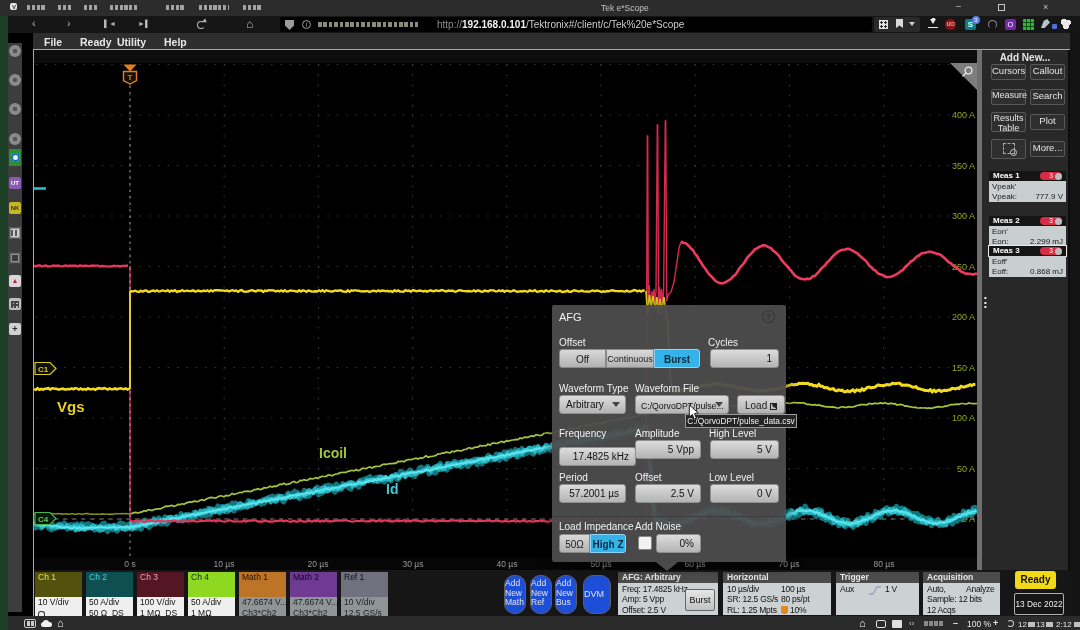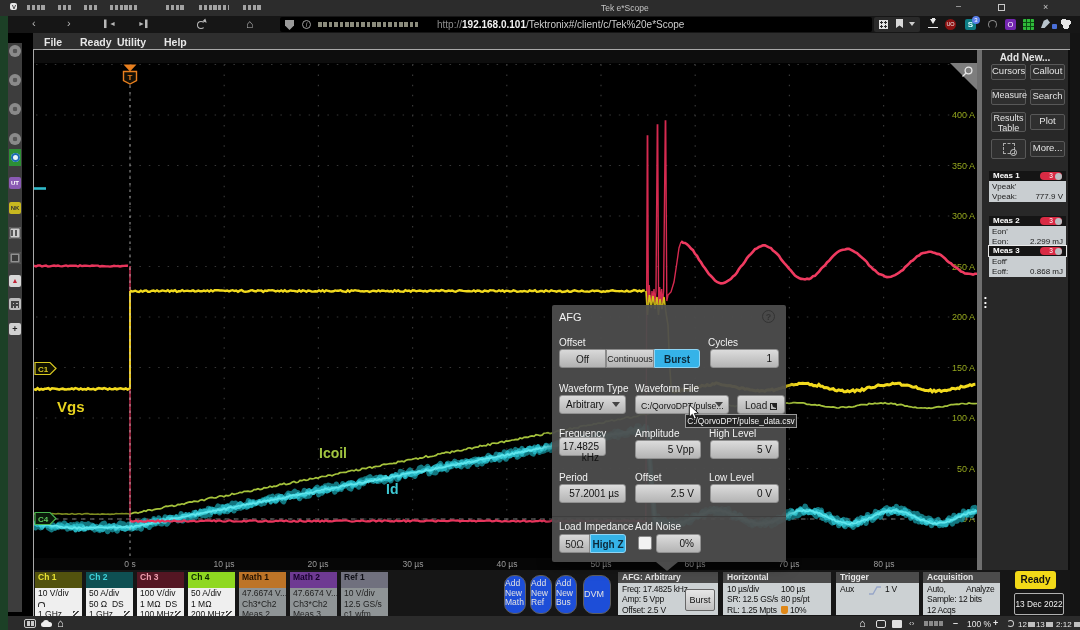--- a/index.html
+++ b/index.html
@@ -29,21 +29,21 @@
 #rightedge{left:1070px;top:33px;width:10px;height:583px;background:#141414}
 .rbtn{position:absolute;width:35px;height:16px;background:#2f2f2f;border:1px solid #585858;border-radius:2px;color:#e4e4e4;font-size:9.5px;text-align:center}
 .rbtn2{height:20px;line-height:9.5px;padding-top:1px}
 .meashdr{position:absolute;left:7px;width:77px;height:10px;background:#151515;color:#fff;font-size:8px;font-weight:bold;padding-left:4px}
 .measbody{position:absolute;left:7px;width:77px;background:#c9ced1;color:#1a1a1a;font-size:8px;line-height:10px;padding:1px 3px 0 3px}
 .meapill{position:absolute;width:22px;height:8px;background:#d92b44;border-radius:4px;color:#fff;font-size:6.5px;text-align:center;line-height:8px;font-weight:normal}
 .meapill i{position:absolute;right:0px;top:0.5px;width:7px;height:7px;border-radius:50%;background:#b9bec1;font-style:normal}
 
 #badgebar{left:34px;top:570px;width:1036px;height:46px;background:#161616}
 .chb{position:absolute;top:2px;width:47px;height:43px;font-size:8.5px}
-.chh{height:16px;font-weight:bold;padding:0 3px;line-height:11px}
+.chh{height:25px;font-weight:normal;padding:0 3px;line-height:11px}
 .chbody{height:32px;background:#efefef;color:#111;padding:0 3px;line-height:10.5px;white-space:nowrap;overflow:hidden}
 .chbody.gr{background:#8f9496;color:#222}
 .abtn{position:absolute;background:#1d4ed8;border:1px solid #5e5e5e;border-radius:10px;color:#e2e2e2;font-size:8.5px;text-align:left;line-height:9.5px}
 .bigb{position:absolute;top:2px;height:57px;font-size:8.5px}
 .bigh{height:11px;background:#4b4b4b;color:#e8e8e8;padding:0 4px;line-height:11px;font-weight:bold}
 .bigbody{background:#ccd1d3;color:#111;padding:1px 4px 0;line-height:10.3px;height:32px;position:relative;white-space:nowrap;letter-spacing:-0.25px}
 
 #afgdlg{left:552px;top:305px;width:234px;height:257px;background:rgba(77,77,77,0.95);border-radius:2px;color:#f2f2f2;font-size:10px;box-shadow:0 3px 14px rgba(0,0,0,.55)}
 #afgdlg .lb{position:absolute;white-space:nowrap}
 .inp{position:absolute;background:linear-gradient(#dcdcdc,#b4b4b4);border:1px solid #909090;border-radius:3px;color:#111;font-size:10px;text-align:right;padding:3px 6px 0 0;height:19px}
@@ -299,21 +299,21 @@
  <div class="seg segon" style="left:102px;top:44px;width:46px;border-radius:0 3px 3px 0">Burst</div>
  <div class="inp" style="left:158px;top:44px;width:69px">1</div>
  <div class="lb" style="left:7px;top:78px">Waveform Type</div>
  <div class="lb" style="left:83px;top:78px">Waveform File</div>
  <div class="drop" style="left:7px;top:90px;width:67px">Arbitrary<i></i></div>
  <div class="drop" style="left:83px;top:90px;width:94px;font-size:8.7px;padding:4.5px 14px 0 5px">C:/QorvoDPT/pulse...<i></i></div>
  <div class="seg" style="left:185px;top:90px;width:48px;border-radius:3px">Load <span style="display:inline-block;width:7px;height:7px;border:1.2px solid #222;position:relative;vertical-align:-1px"><span style="position:absolute;right:0.5px;top:0.5px;width:0;height:0;border:1.8px solid transparent;border-top:3px solid #222;border-right:3px solid #222"></span></span></div>
  <div class="lb" style="left:7px;top:123px">Frequency</div>
  <div class="lb" style="left:83px;top:123px">Amplitude</div>
  <div class="lb" style="left:157px;top:123px">High Level</div>
- <div class="inp" style="left:7px;top:132px;width:47px">17.4825 kHz</div>
+ <div class="inp" style="left:7px;top:142px;width:77px">17.4825 kHz</div>
  <div class="inp" style="left:83px;top:135px;width:66px">5 Vpp</div>
  <div class="inp" style="left:158px;top:135px;width:69px">5 V</div>
  <div class="lb" style="left:7px;top:167px">Period</div>
  <div class="lb" style="left:83px;top:167px">Offset</div>
  <div class="lb" style="left:157px;top:167px">Low Level</div>
  <div class="inp" style="left:7px;top:179px;width:67px">57.2001 µs</div>
  <div class="inp" style="left:83px;top:179px;width:66px">2.5 V</div>
  <div class="inp" style="left:158px;top:179px;width:69px">0 V</div>
  <div style="position:absolute;left:0;top:211px;width:234px;border-top:1px solid #3e3e3e"></div>
  <div class="lb" style="left:7px;top:216px">Load Impedance</div>

